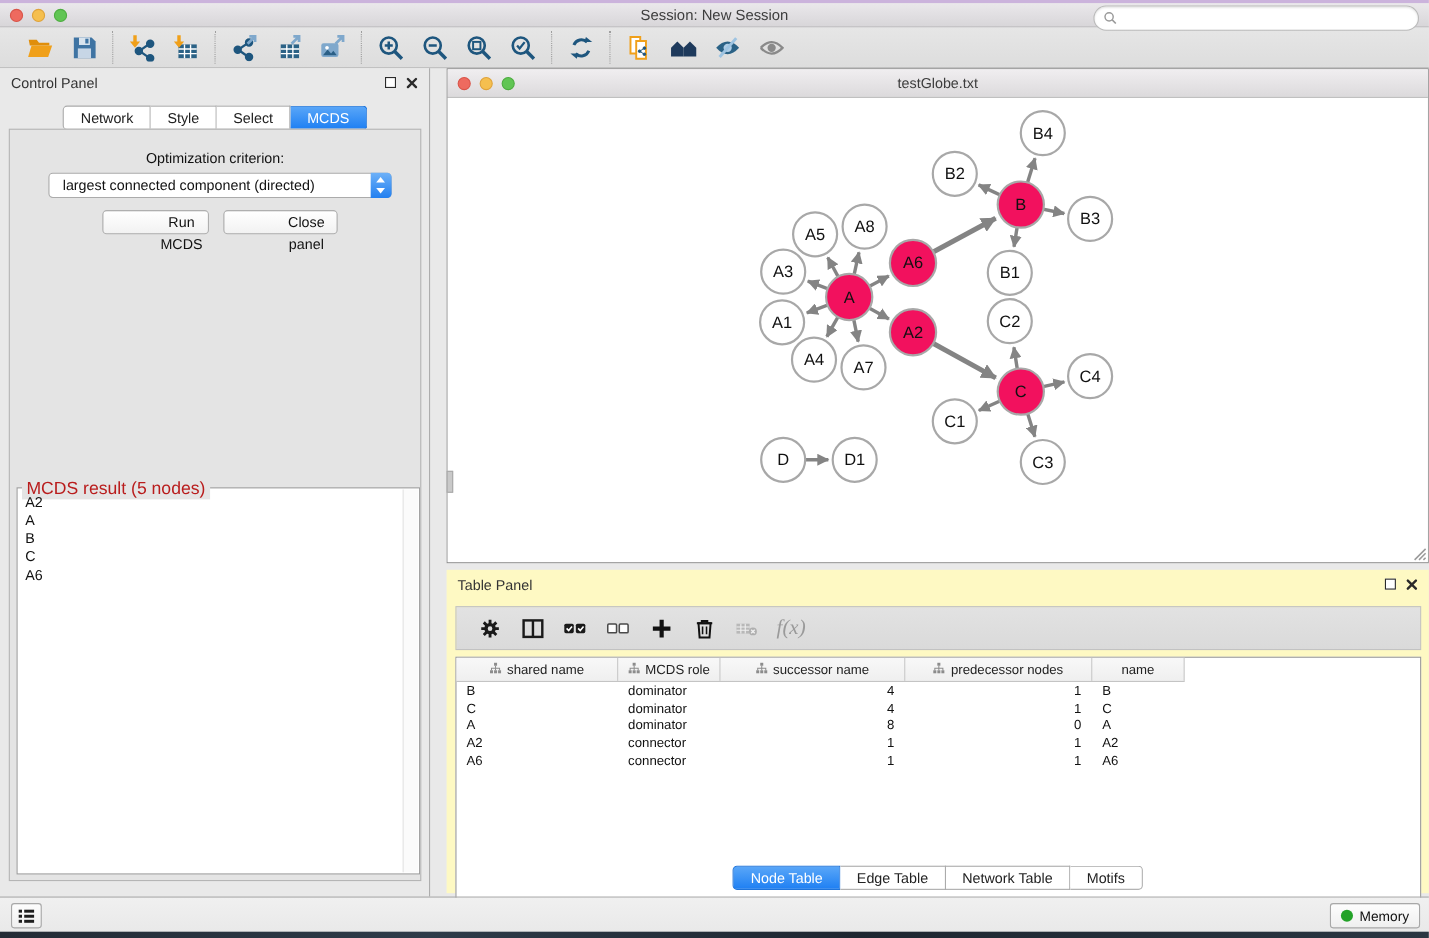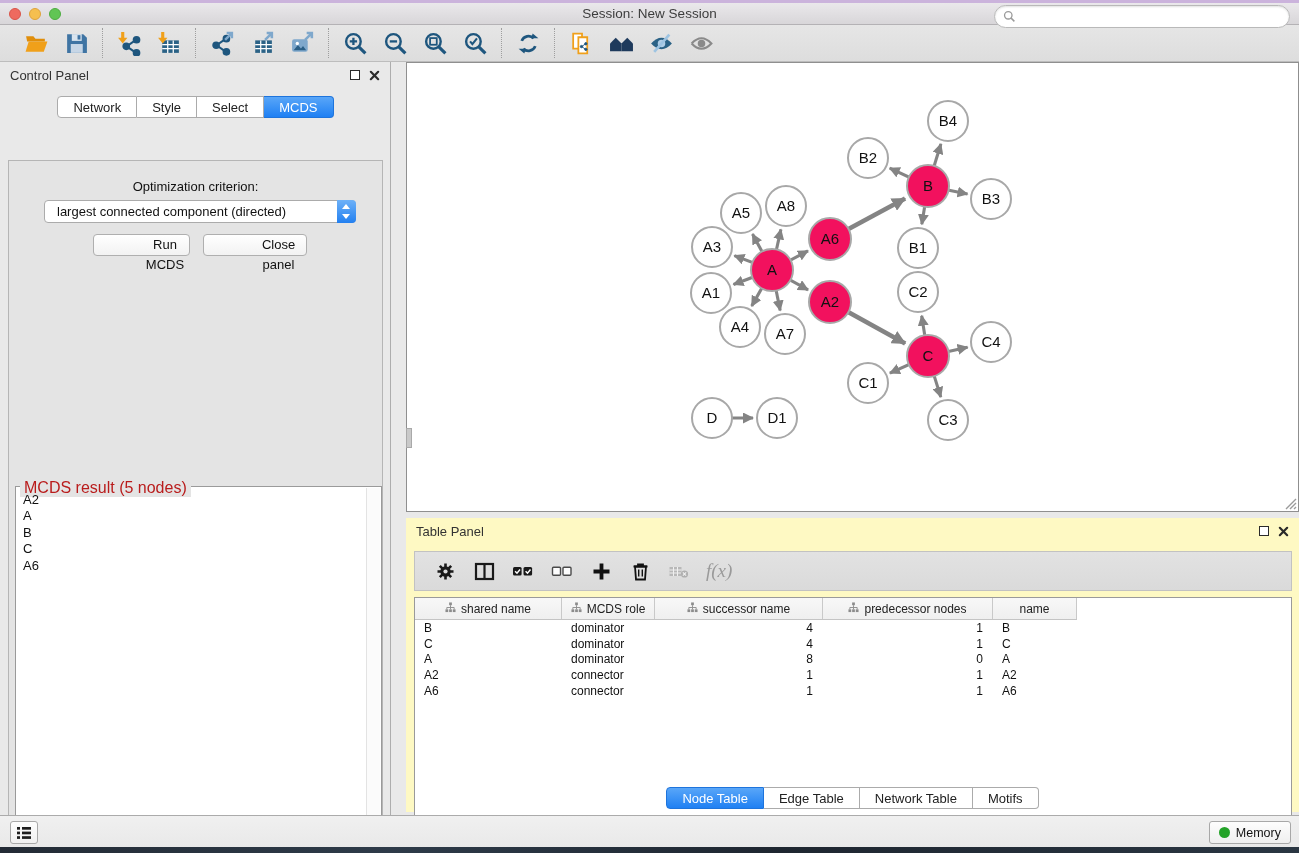--- a/index.html
+++ b/index.html
@@ -40,21 +40,21 @@
   .close-x svg { width:11px; height:11px; display:block; }
 
   #cp-tabs { position:absolute; left:0; top:34px; width:391px; display:flex; justify-content:center; }
   .seg-tab { height:22px; line-height:21px; padding:0 15px; background:#FFF; border:1px solid #ABABAB;
     border-left:none; font-size:13px; color:#222; }
   .seg-tab:first-child { border-left:1px solid #ABABAB; border-radius:4px 0 0 4px; }
   .seg-tab:last-child { border-radius:0 4px 4px 0; }
   .seg-tab.active { background:linear-gradient(#59A6F8,#1F80F3); border-color:#1E74DC; color:#FFF; }
 
   #cp-content { position:absolute; left:8px; top:55px; width:375px; height:684px;
-    background:#E4E4E4; border:1px solid #B5B5B5;margin-top:43px; }
+    background:#E4E4E4; border:1px solid #B5B5B5; }
   #opt-label { position:absolute; left:0; width:100%; top:18px; text-align:center; font-size:13px; color:#111; }
   #opt-select { position:absolute; left:35px; top:39px; width:312px; height:23px; background:#FFF;
     border:1px solid #ABABAB; border-radius:4px; display:flex; align-items:center; }
   #opt-select .sel-text { flex:1; padding-left:12px; font-size:13px; color:#111; white-space:nowrap; }
   #opt-stepper { width:19px; height:23px; margin-right:-1px; border-radius:0 4px 4px 0;
     background:linear-gradient(#6DB1F8,#2380F0); position:relative; }
   #opt-stepper .up, #opt-stepper .dn { position:absolute; left:5px; width:0; height:0;
     border-left:4.5px solid transparent; border-right:4.5px solid transparent; }
   #opt-stepper .up { top:4px; border-bottom:5px solid #FFF; }
   #opt-stepper .dn { bottom:4px; border-top:5px solid #FFF; }
@@ -339,20 +339,28 @@
           <div class="mcds-item">B</div>
           <div class="mcds-item">C</div>
           <div class="mcds-item">A6</div>
         </div>
       <div id="mcds-scrolltrack"></div>
     </div>
   </div>
 </div>
 
 <div id="network-window">
+  <div id="nw-titlebar">
+    <div class="lights">
+      <div class="light red"></div>
+      <div class="light yellow"></div>
+      <div class="light green"></div>
+    </div>
+    <div class="wtitle">testGlobe.txt</div>
+  </div>
   <svg id="nw-canvas" viewBox="0 0 891 422">
       <defs>
 <marker id="arr" markerUnits="userSpaceOnUse" markerWidth="12" markerHeight="11" refX="10" refY="5.5" orient="auto">
           <path d="M0 0 L11 5.5 L0 11 z" fill="#848484"></path>
         </marker>
 <marker id="arrB" markerUnits="userSpaceOnUse" markerWidth="16" markerHeight="14" refX="13" refY="7" orient="auto">
           <path d="M0 0 L14 7 L0 14 z" fill="#848484"></path>
         </marker>
 </defs>
       <line x1="365" y1="181" x2="345.5" y2="145.1" stroke="#848484" stroke-width="3.1" marker-end="url(#arr)"></line>

